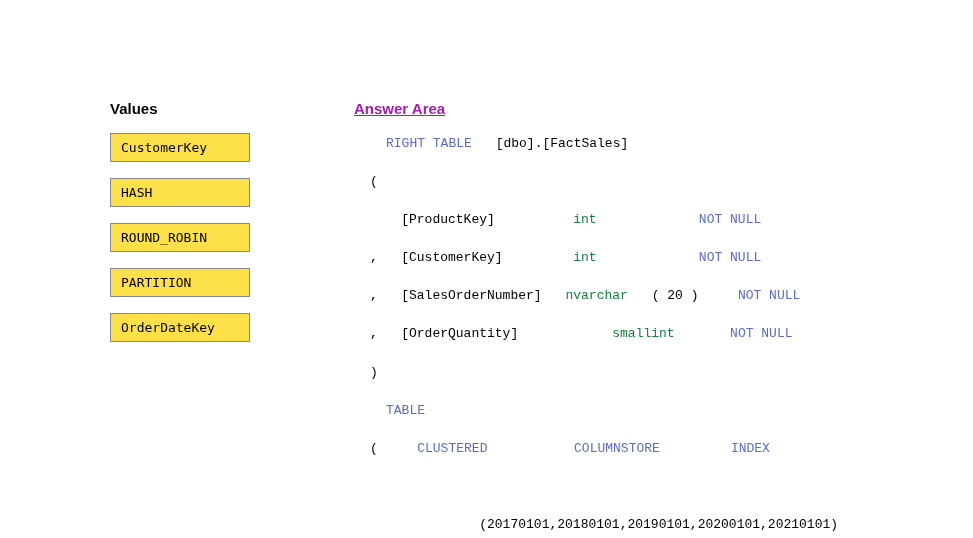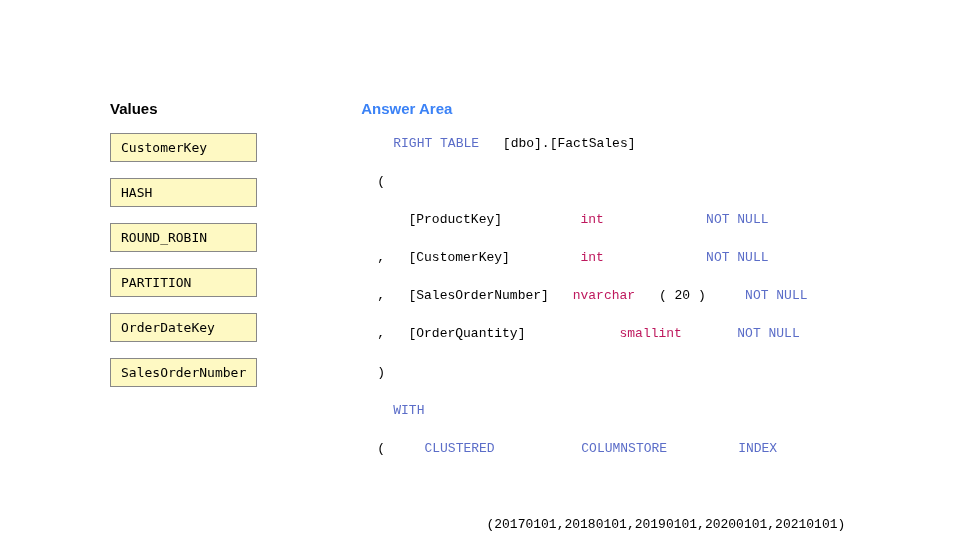--- a/index.html
+++ b/index.html
@@ -23,42 +23,43 @@
       font-size: 15px;
       margin-bottom: 10px;
       color: #000;
     }
     .value-box {
       border: 1px solid #888;
       padding: 6px 10px;
       margin-bottom: 8px;
       font-family: monospace;
       font-size: 13px;
-      background: #fef9c3;
+      background: #fde047;
       color: #000;
       min-width: 140px;
     }
     
     .answer-col {
       flex: 1;
     }
     .answer-title {
       font-weight: bold;
       font-size: 15px;
       margin-bottom: 10px;
-      color: #3b82f6;
+      color: #a21caf;
+      text-decoration: underline;
     }
     .code-block {
       font-family: 'Courier New', Courier, monospace;
       font-size: 13px;
       line-height: 1.7;
       color: #000;
     }
     .kw { color: #5b6dc8; }
-    .type-kw { color: #be185d; }
+    .type-kw { color: #15803d; }
     .inline-box {
       display: inline-block;
       border: 1.5px solid #555;
       padding: 1px 8px;
       font-family: 'Courier New', Courier, monospace;
       font-size: 13px;
       background: #fff;
       color: #000;
       min-width: 130px;
     }
@@ -72,34 +73,33 @@
 
 <div class="layout">
 
   <div class="values-col">
     <div class="values-title">Values</div>
     <div class="value-box">CustomerKey</div>
     <div class="value-box">HASH</div>
     <div class="value-box">ROUND_ROBIN</div>
     <div class="value-box">PARTITION</div>
     <div class="value-box">OrderDateKey</div>
-    <div class="value-box">SalesOrderNumber</div>
   </div>
 
   <div class="answer-col">
     <div class="answer-title">Answer Area</div>
     <div class="code-block">
       <span class="code-line"><span class="kw">RIGHT TABLE</span> [dbo].[FactSales]</span>
       <span class="code-line">(</span>
       <span class="code-line">    [ProductKey]        <span class="type-kw">int</span>         <span class="kw">NOT NULL</span></span>
       <span class="code-line">,   [CustomerKey]       <span class="type-kw">int</span>         <span class="kw">NOT NULL</span></span>
       <span class="code-line">,   [SalesOrderNumber] <span class="type-kw">nvarchar</span> ( 20 )   <span class="kw">NOT NULL</span></span>
       <span class="code-line">,   [OrderQuantity]          <span class="type-kw">smallint</span>   <span class="kw">NOT NULL</span></span>
       <span class="code-line">)</span>
-      <span class="code-line"><span class="kw">WITH</span></span>
+      <span class="code-line"><span class="kw">TABLE</span></span>
       <span class="code-line">(   <span class="kw">CLUSTERED</span>       <span class="kw">COLUMNSTORE</span>     <span class="kw">INDEX</span></span>
       <span class="code-line"> </span>
       <span class="code-line">              (20170101,20180101,20190101,20200101,20210101)</span>
       <span class="code-line">              )</span>
       <span class="code-line">)</span>
     </div>
   </div>
 </div>
 
 </body></html>

